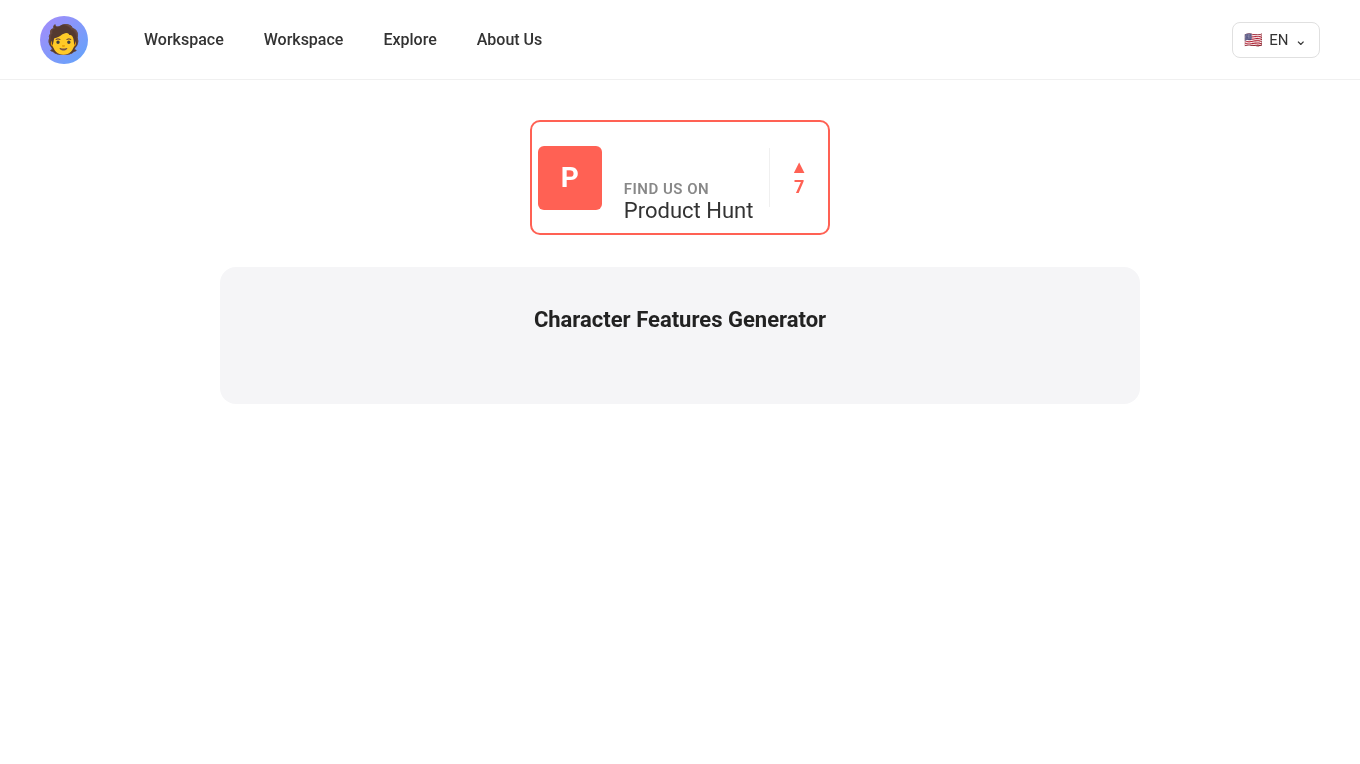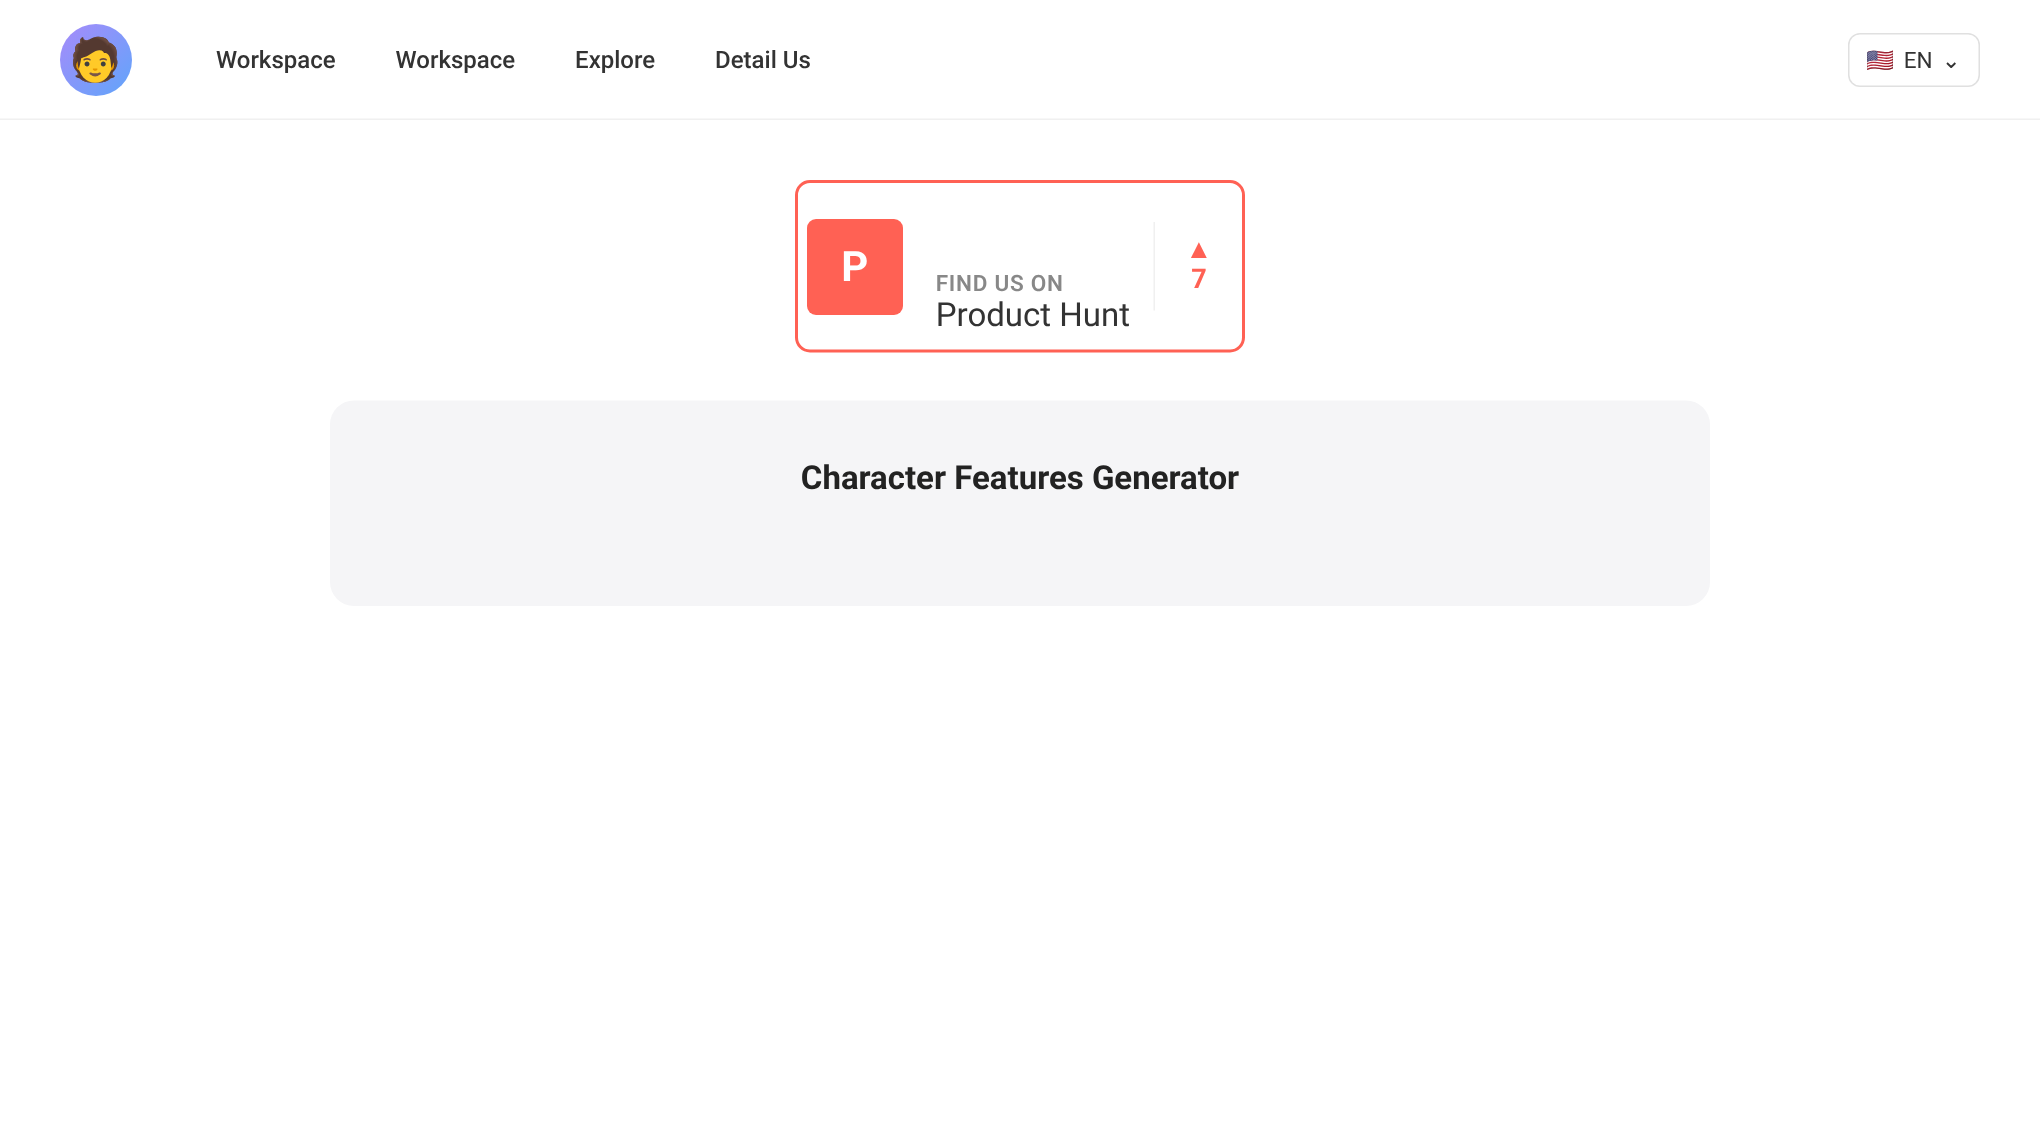--- a/index.html
+++ b/index.html
@@ -253,21 +253,21 @@
 <body>
 
 <nav class="navbar">
   <div class="logo-area">
     <div class="logo-img">🧑</div>
   </div>
   <div class="nav-links">
     <a class="nav-link">Workspace</a>
     <a class="nav-link">Workspace</a>
     <a class="nav-link">Explore</a>
-    <a class="nav-link">Detail Us</a>
+    <a class="nav-link">About Us</a>
   </div>
   <div class="lang-selector">
     <span>🇺🇸</span>
     <span>EN</span>
     <span>⌄</span>
   </div>
 </nav>
 
 <main class="main-content">
 

